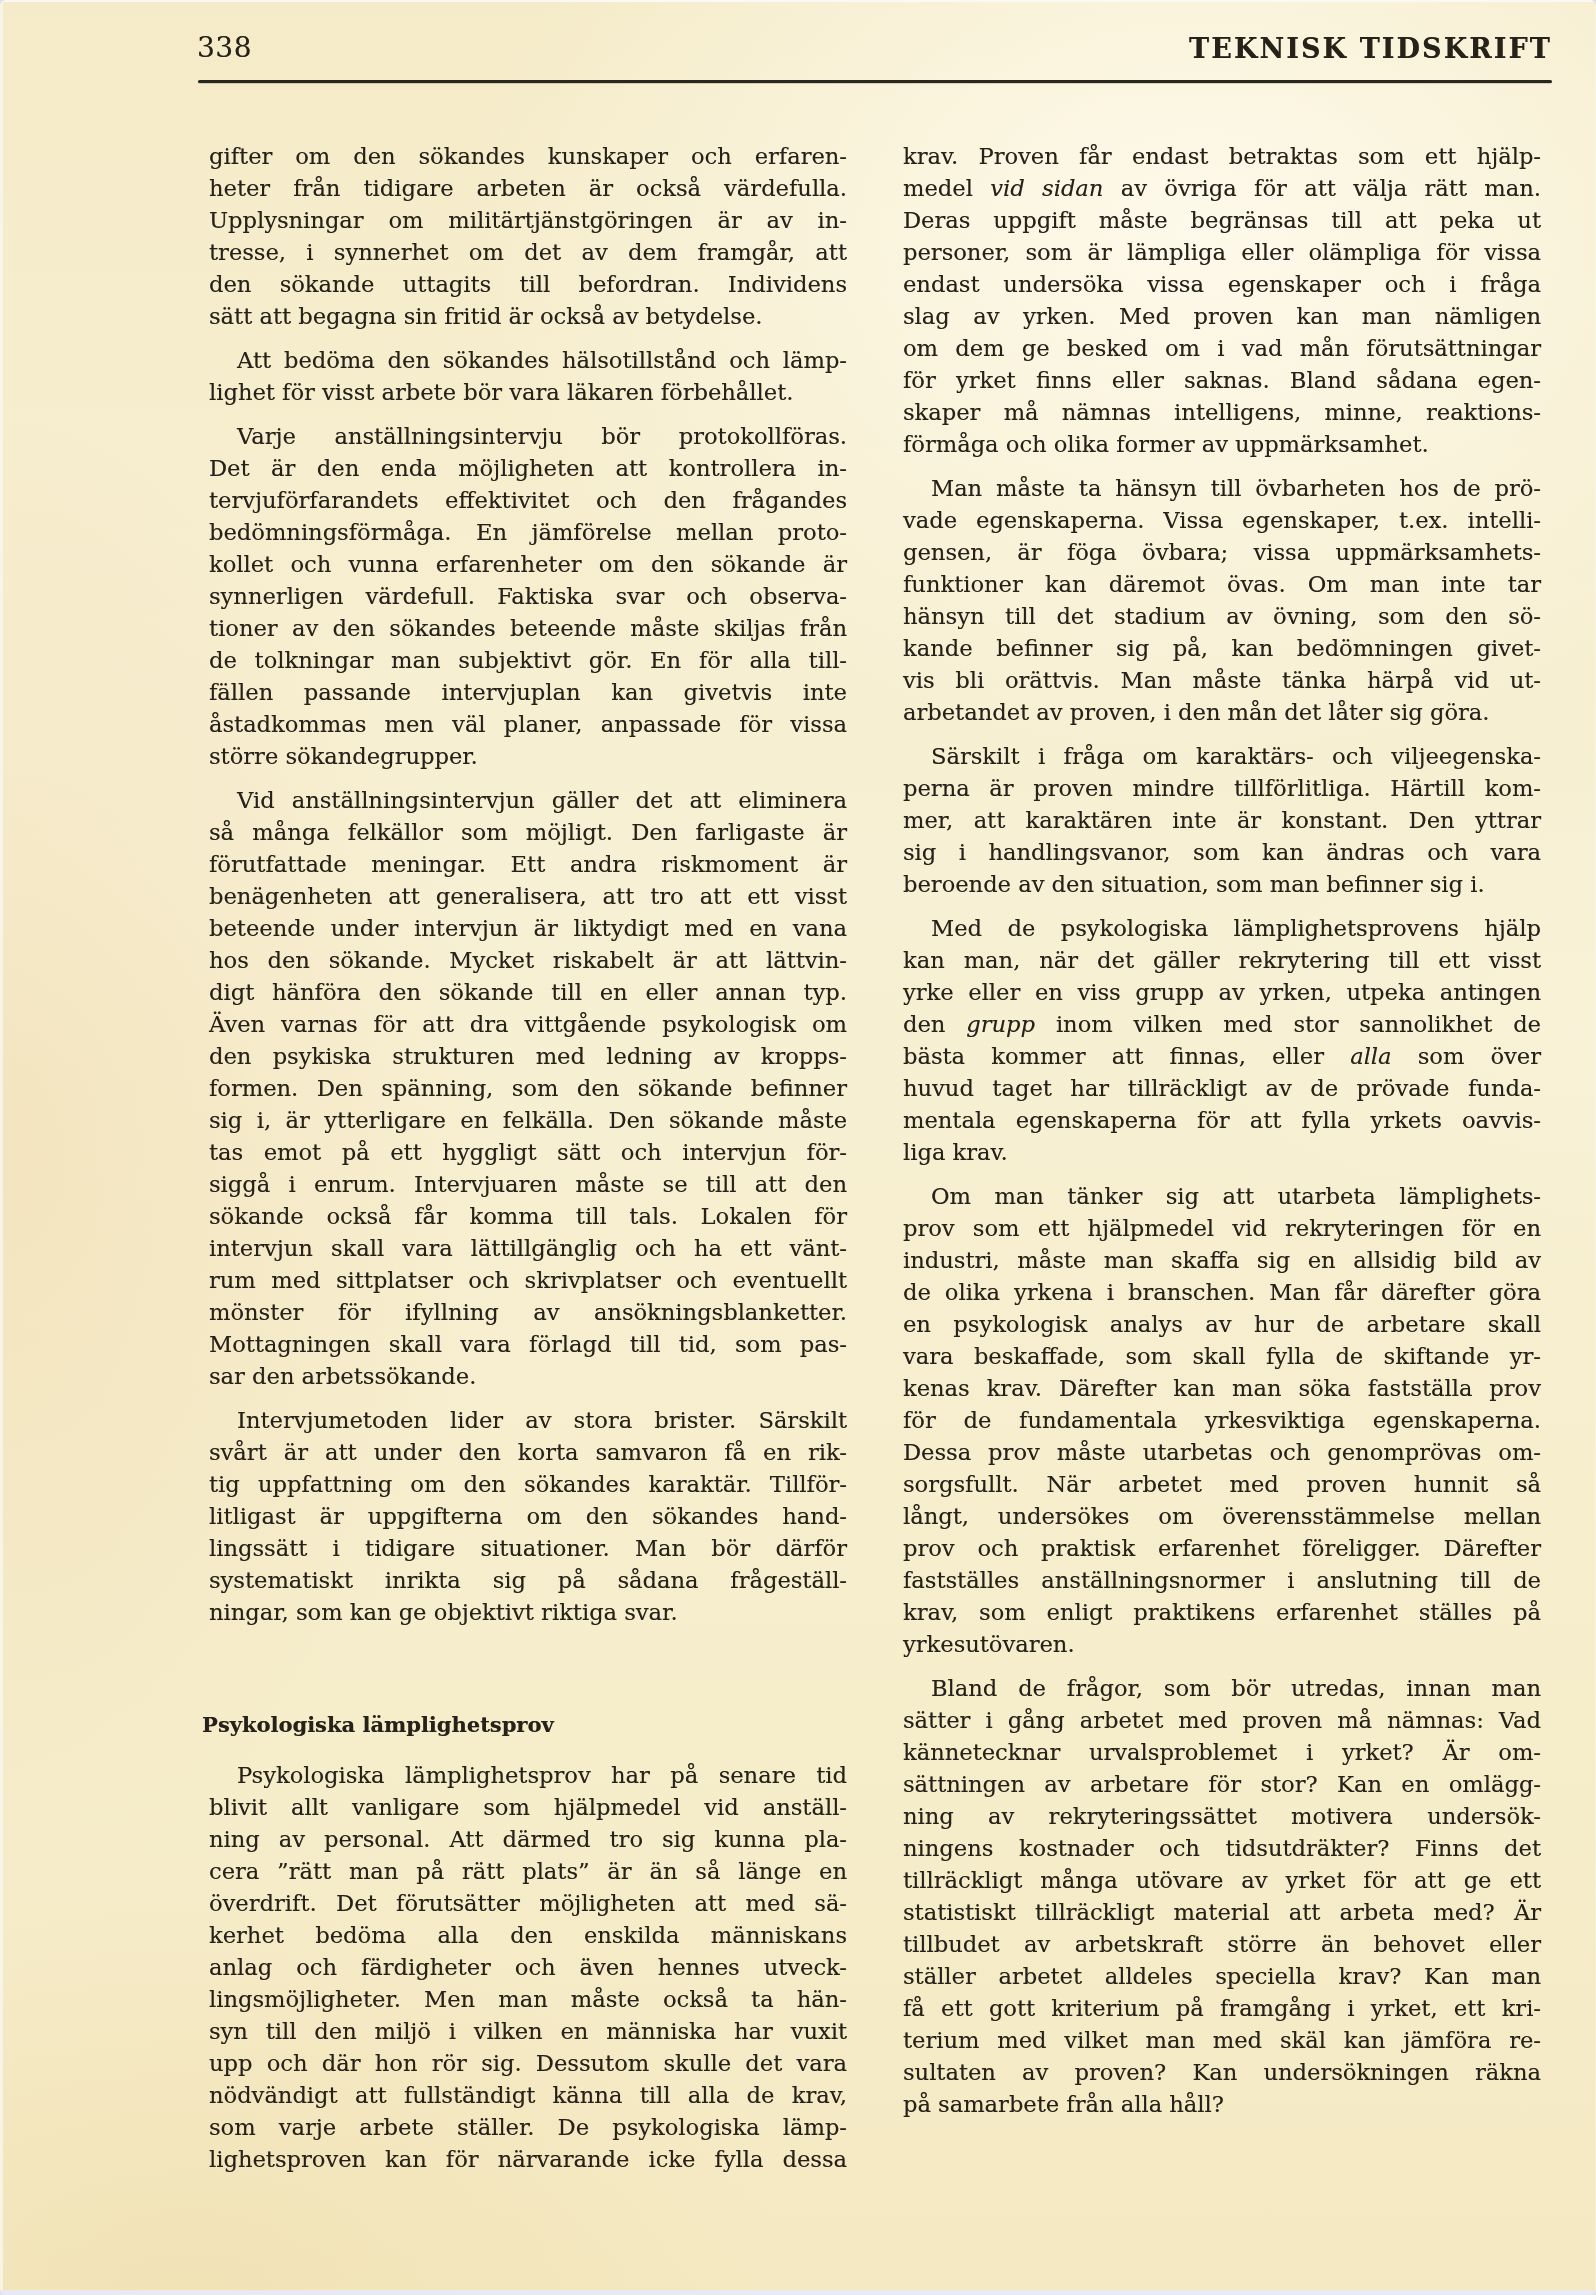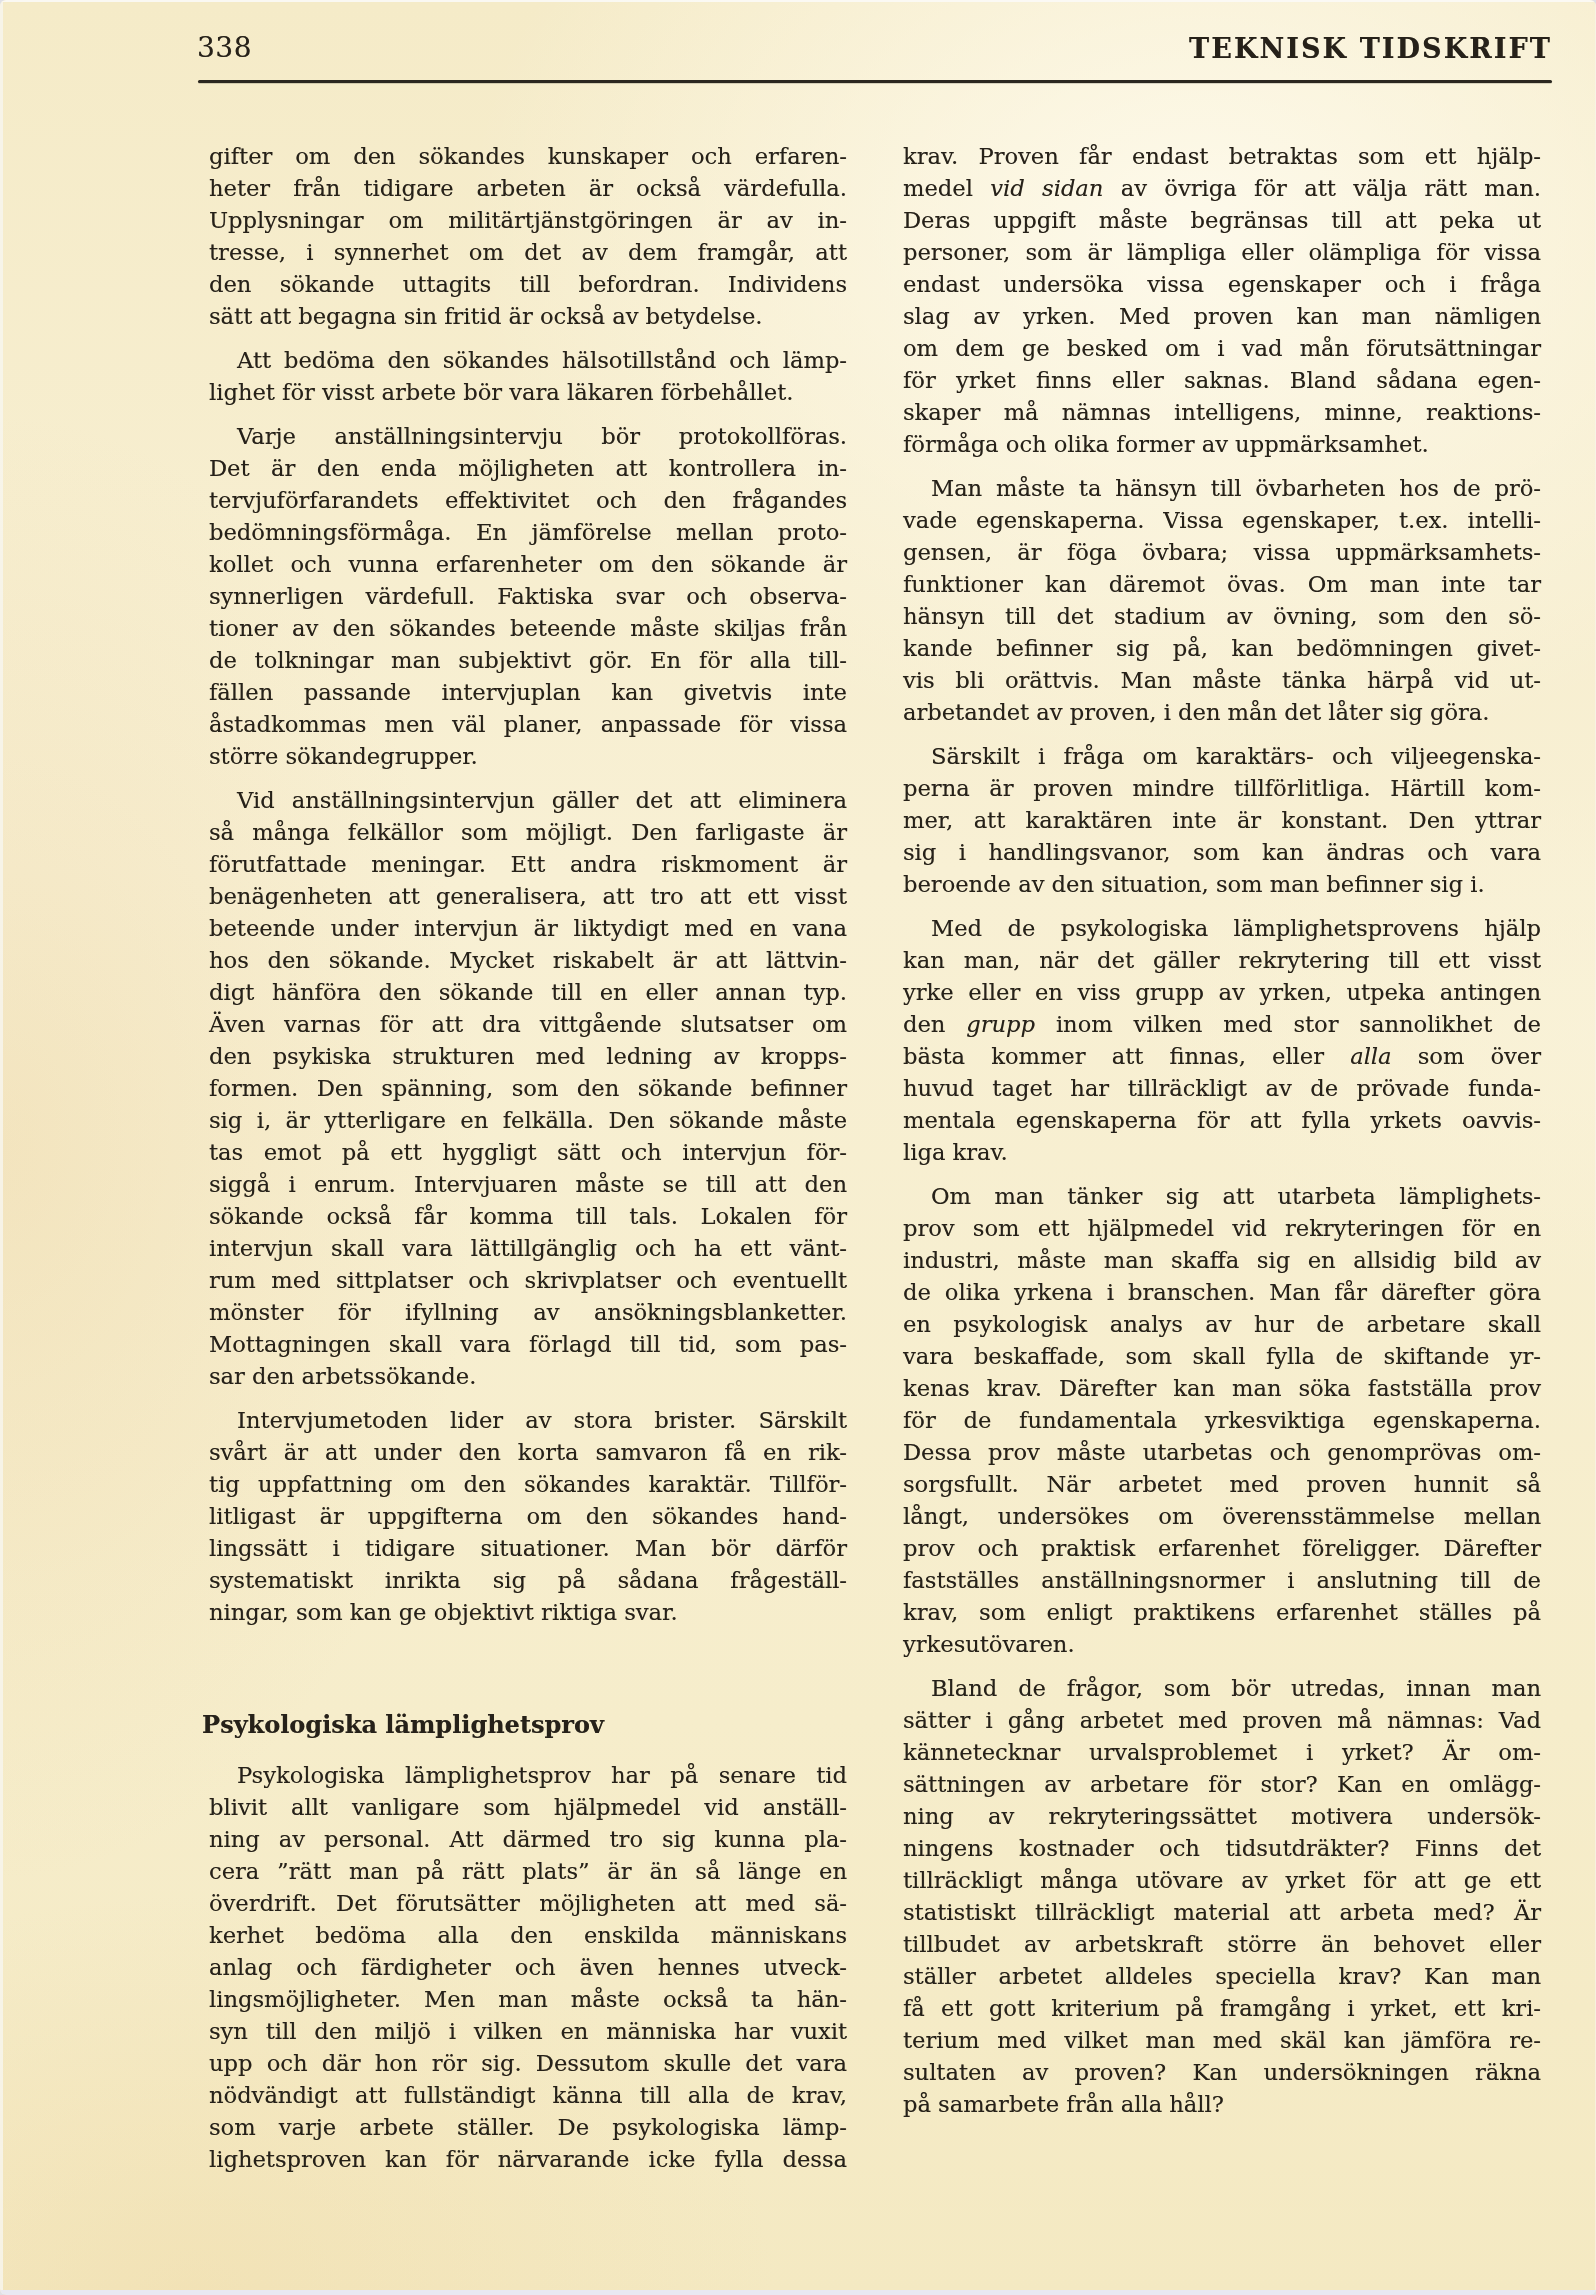--- a/index.html
+++ b/index.html
@@ -47,21 +47,21 @@
   #col-left  { left: 197px;  }
   #col-right { left: 891px; }
 
   .para { margin: 12px; }
   .line { text-align: justify; text-align-last: justify; }
   .line.last { text-align-last: left; }
   .para.indent .line:first-child { text-indent: 28px; }
   .it { font-style: italic; }
 
   .heading {
-    font-weight: 700; font-size: 24px; line-height: 32px;
+    font-weight: 700; font-size: 21px; line-height: 32px;
     margin-top: 81px; margin-bottom: 18px; text-indent: 5.1px;
     text-shadow: 0.2px 0.2px 0.3px rgba(38,33,25,0.5);
   }
 </style>
 </head>
 <body>
 
 <div id="page">
   <div class="edge-top"></div>
   <div class="edge-left"></div>
@@ -99,21 +99,21 @@
         <div class="line last">större sökandegrupper.</div>
       </div>
       <div class="para indent">
         <div class="line">Vid anställningsintervjun gäller det att eliminera</div>
         <div class="line">så många felkällor som möjligt. Den farligaste är</div>
         <div class="line">förutfattade meningar. Ett andra riskmoment är</div>
         <div class="line">benägenheten att generalisera, att tro att ett visst</div>
         <div class="line">beteende under intervjun är liktydigt med en vana</div>
         <div class="line">hos den sökande. Mycket riskabelt är att lättvin-</div>
         <div class="line">digt hänföra den sökande till en eller annan typ.</div>
-        <div class="line">Även varnas för att dra vittgående slutsatser om</div>
+        <div class="line">Även varnas för att dra vittgående psykologisk om</div>
         <div class="line">den psykiska strukturen med ledning av kropps-</div>
         <div class="line">formen. Den spänning, som den sökande befinner</div>
         <div class="line">sig i, är ytterligare en felkälla. Den sökande måste</div>
         <div class="line">tas emot på ett hyggligt sätt och intervjun för-</div>
         <div class="line">siggå i enrum. Intervjuaren måste se till att den</div>
         <div class="line">sökande också får komma till tals. Lokalen för</div>
         <div class="line">intervjun skall vara lättillgänglig och ha ett vänt-</div>
         <div class="line">rum med sittplatser och skrivplatser och eventuellt</div>
         <div class="line">mönster för ifyllning av ansökningsblanketter.</div>
         <div class="line">Mottagningen skall vara förlagd till tid, som pas-</div>

